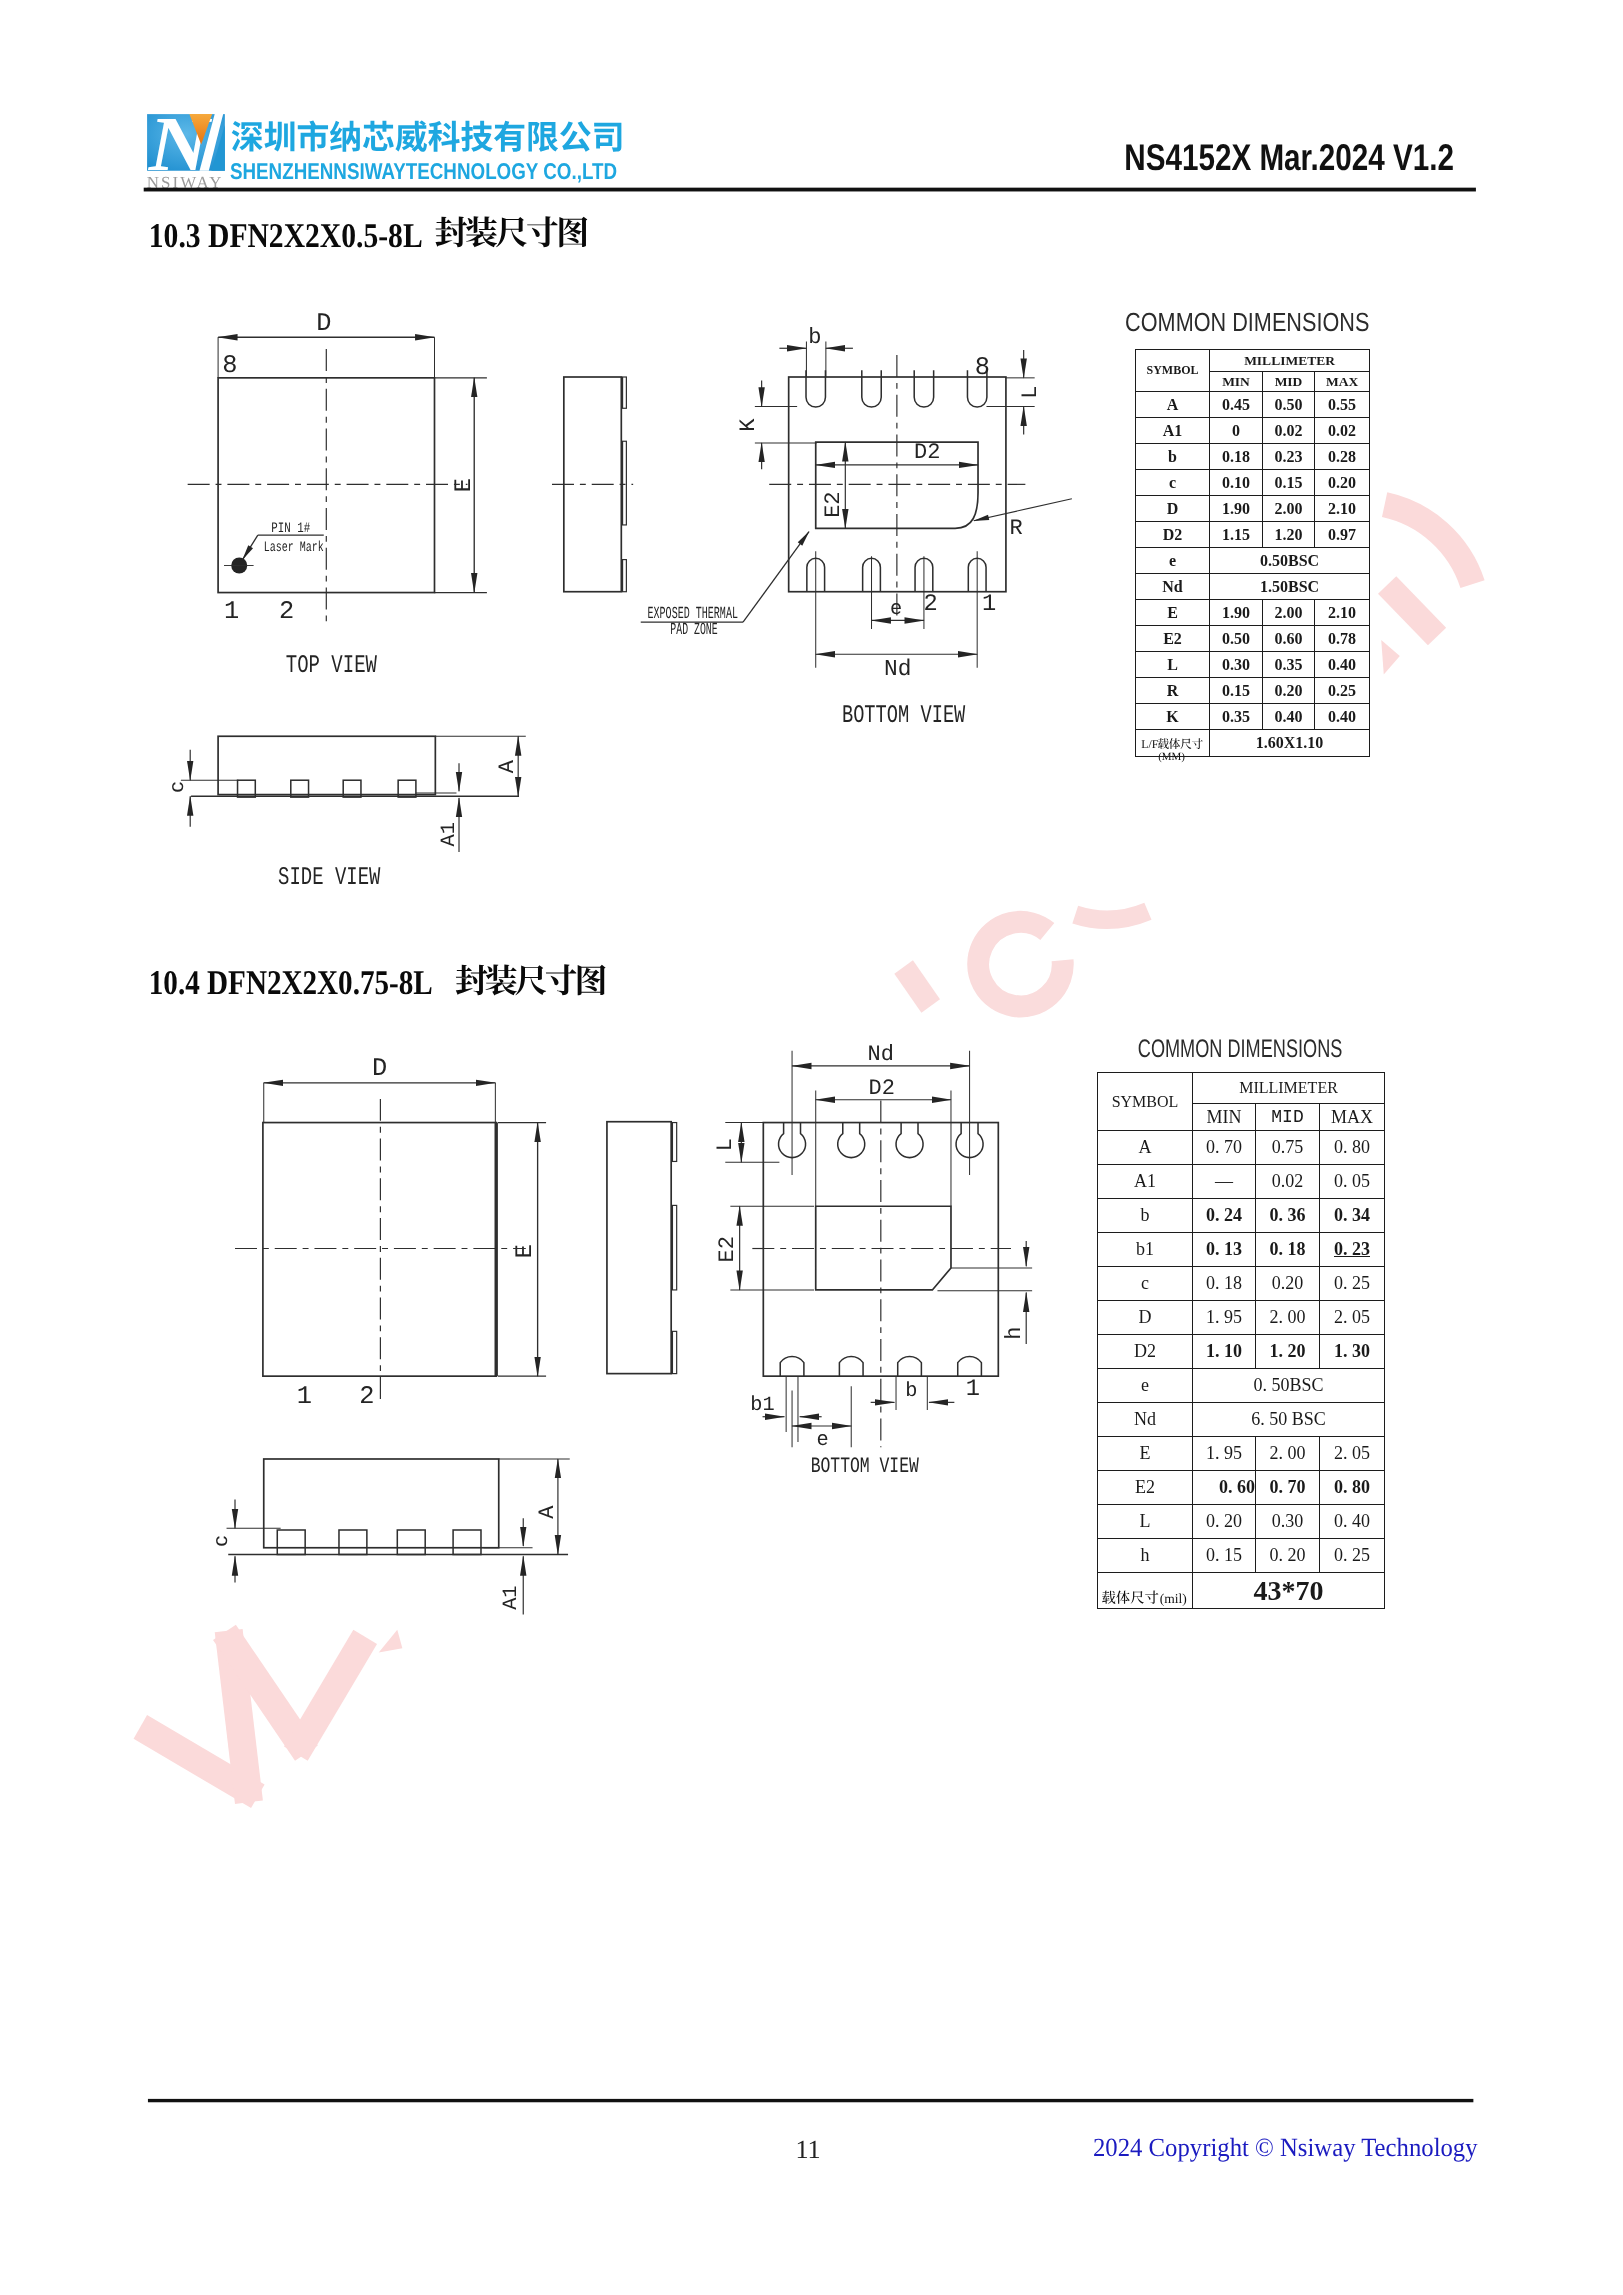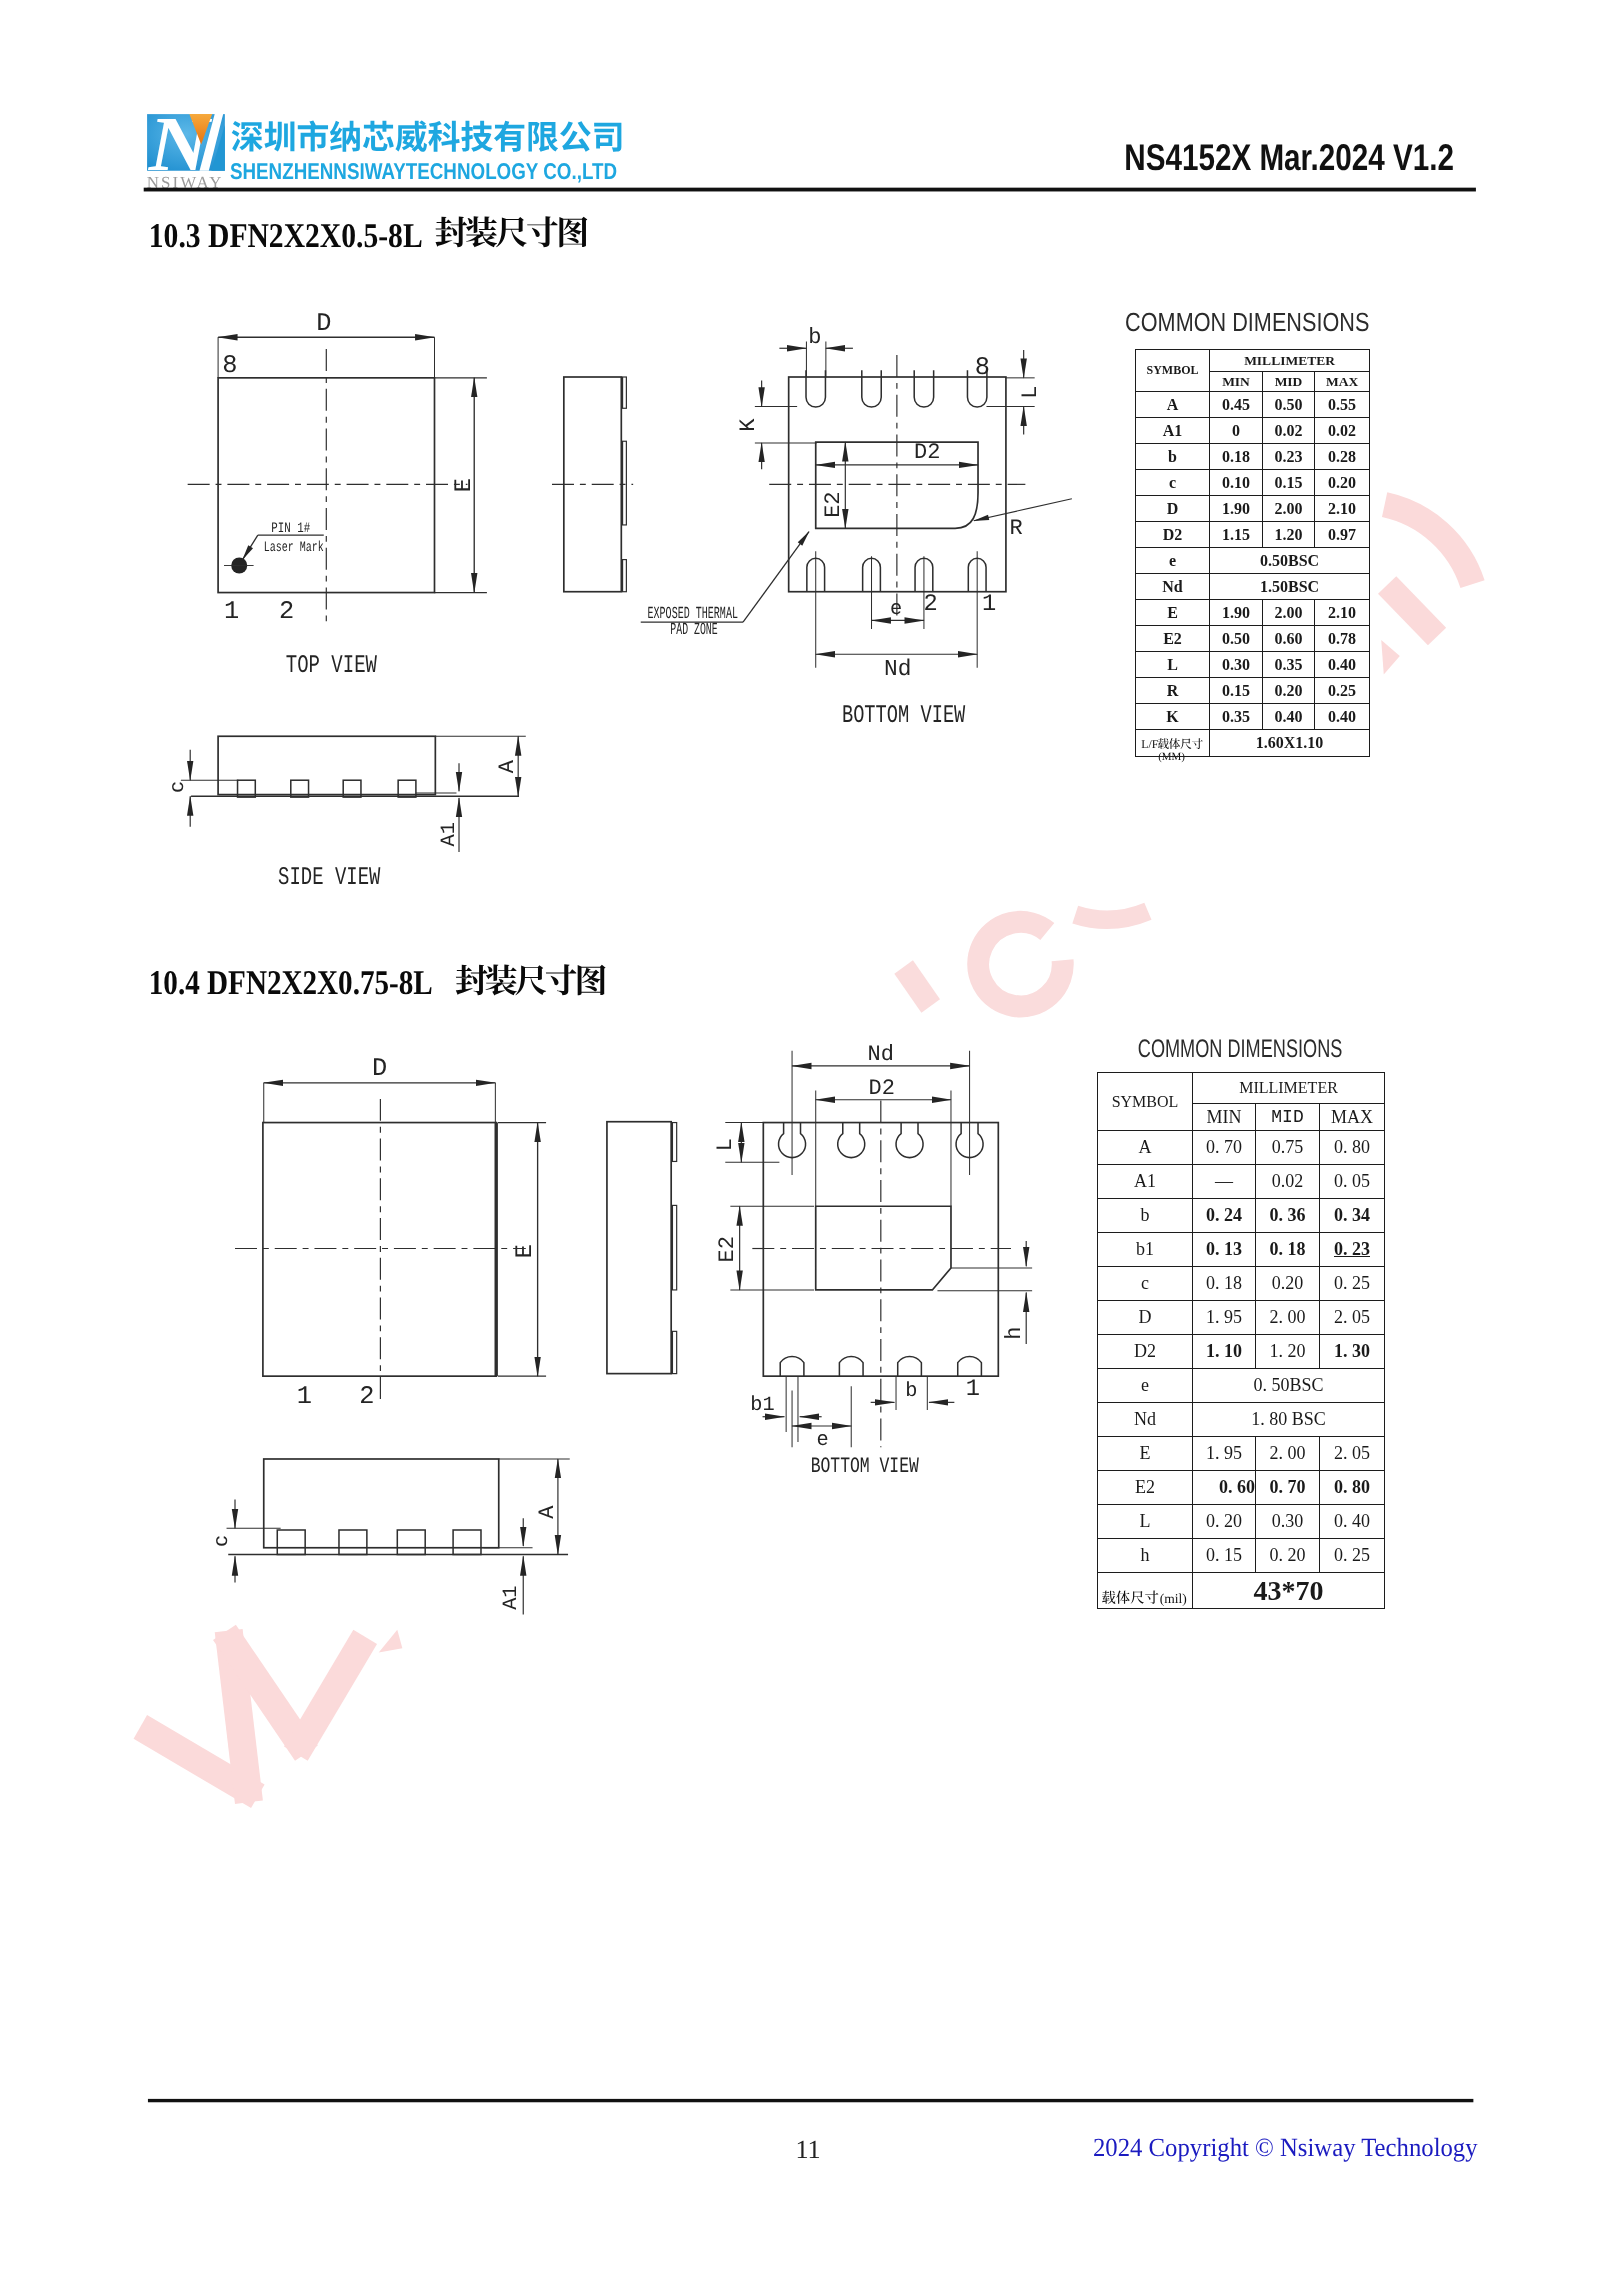--- a/index.html
+++ b/index.html
@@ -428,30 +428,30 @@
         </tr>
         <tr style="height:34px">
           <td>D</td>
           <td style="">1. 95</td>
           <td style="">2. 00</td>
           <td style="">2. 05</td>
         </tr>
         <tr style="height:34px">
           <td>D2</td>
           <td style="font-weight:bold;">1. 10</td>
-          <td style="font-weight:normal;">1. 20</td>
+          <td style="font-weight:bold;">1. 20</td>
           <td style="font-weight:bold;">1. 30</td>
         </tr>
         <tr style="height:34px">
           <td>e</td>
           <td colspan="3" style="">0. 50BSC</td>
         </tr>
         <tr style="height:34px">
           <td>Nd</td>
-          <td colspan="3" style="">1. 80 BSC</td>
+          <td colspan="3" style="">6. 50 BSC</td>
         </tr>
         <tr style="height:34px">
           <td>E</td>
           <td style="">1. 95</td>
           <td style="">2. 00</td>
           <td style="">2. 05</td>
         </tr>
         <tr style="height:34px">
           <td>E2</td>
           <td style="font-weight:bold;text-align:right;">0. 60</td>

